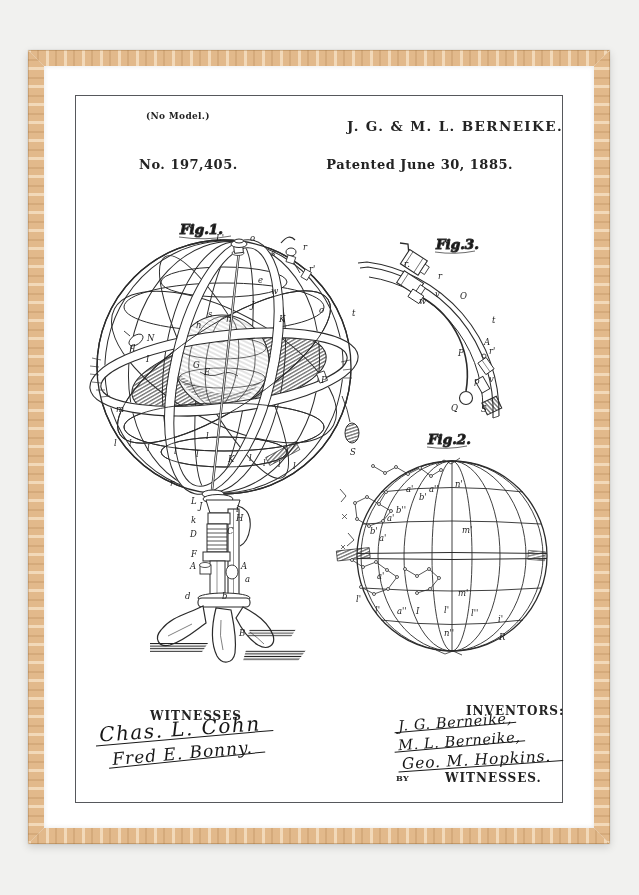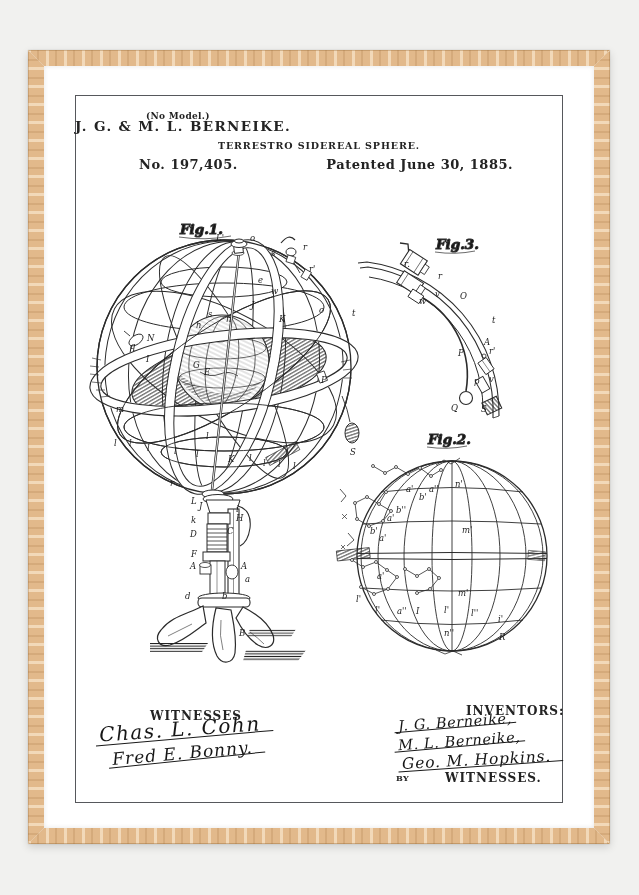--- a/index.html
+++ b/index.html
@@ -16,21 +16,21 @@
   .strip.top{left:28px;top:50px;width:582px;height:16px;clip-path:polygon(0 0,100% 0,calc(100% - 16px) 100%,16px 100%);box-shadow:inset 0 1px 0 rgba(150,105,55,.35);}
   .strip.bottom{left:28px;top:828px;width:582px;height:16px;clip-path:polygon(16px 0,calc(100% - 16px) 0,100% 100%,0 100%);box-shadow:inset 0 -1px 0 rgba(150,105,55,.4);}
   .strip.left{left:28px;top:50px;width:16px;height:794px;clip-path:polygon(0 0,100% 16px,100% calc(100% - 16px),0 100%);box-shadow:inset 1px 0 0 rgba(150,105,55,.3);}
   .strip.right{left:594px;top:50px;width:16px;height:794px;clip-path:polygon(0 16px,100% 0,100% 100%,0 calc(100% - 16px));box-shadow:inset -1px 0 0 rgba(150,105,55,.35);}
   .mat{position:absolute;left:44px;top:66px;width:550px;height:762px;background:var(--paper);
        box-shadow:inset 0 0 5px rgba(0,0,0,.10);}
   .sheet{position:absolute;left:75px;top:95px;width:486px;height:706px;border:1.5px solid #56585c;background:var(--paper);}
   .art{position:absolute;left:0;top:0;width:639px;height:895px;}
   .txt{position:absolute;color:var(--ink);white-space:nowrap;line-height:1;}
   .no-model{left:146px;top:112px;font-weight:bold;font-size:9px;letter-spacing:.3px;}
-  .title1{left:75px;top:120px;width:488px;text-align:left;font-weight:bold;font-size:13.5px;letter-spacing:1.4px;}
+  .title1{left:75px;top:120px;width:488px;text-align:right;font-weight:bold;font-size:13.5px;letter-spacing:1.4px;}
   .title2{left:75px;top:141px;width:488px;text-align:center;font-weight:bold;font-size:9.5px;letter-spacing:.9px;}
   .patno{left:139px;top:158px;font-weight:bold;font-size:13px;letter-spacing:.5px;}
   .patdate{right:126px;top:158px;font-weight:bold;font-size:13px;letter-spacing:.5px;text-align:center;}
   .small-cap{font-weight:bold;font-size:12px;letter-spacing:1px;}
   .witnesses{left:150px;top:710px;}
   .inventors{left:466px;top:705px;}
   .by{left:396px;top:774px;font-weight:bold;font-size:8px;letter-spacing:.5px;}
   .attorney{left:445px;top:772px;}
   .sig{position:absolute;font-style:italic;color:#161616;white-space:nowrap;}
   .sig::after{content:"";position:absolute;left:-4px;right:-12px;bottom:2px;border-bottom:1.2px solid #1a1a1a;transform:rotate(-1deg);}
@@ -384,21 +384,20 @@
           <text x="471" y="616" class="part-label">l''</text>
           <text x="498" y="622" class="part-label">i'</text>
           <text x="444" y="636" class="part-label">n''</text>
           <text x="499" y="640" class="part-label">R</text>
         </g>
     </g>
   </svg>
 
   <div class="txt no-model">(No Model.)</div>
   <div class="txt title1">J. G. &amp; M. L. BERNEIKE.</div>
-  <div class="txt title2">TERRESTRO SIDEREAL SPHERE.</div>
   <div class="txt patno">No. 197,405.</div>
   <div class="txt patdate">Patented June 30, 1885.</div>
 
   <div class="txt small-cap witnesses">WITNESSES</div>
   <div class="sig w1">Chas. L. Cohn</div>
   <div class="sig w2">Fred E. Bonny.</div>
 
   <div class="txt small-cap inventors">INVENTORS:</div>
   <div class="sig i1">J. G. Berneike,</div>
   <div class="sig i2">M. L. Berneike,</div>

